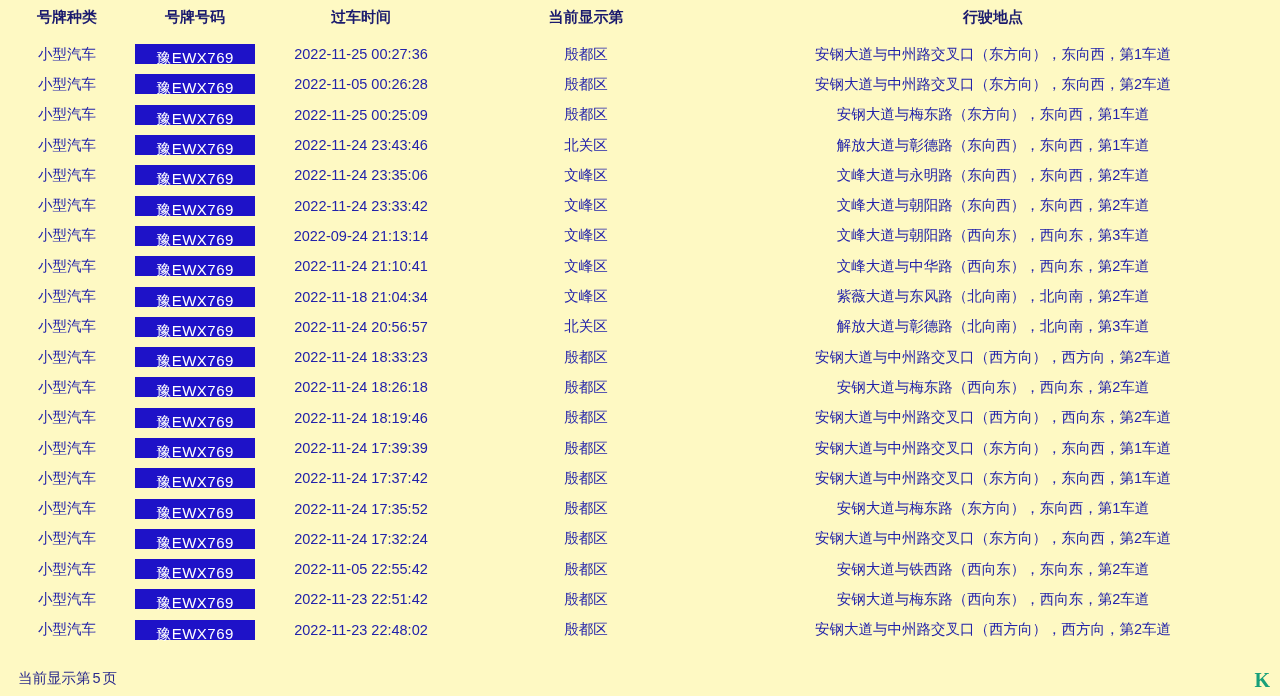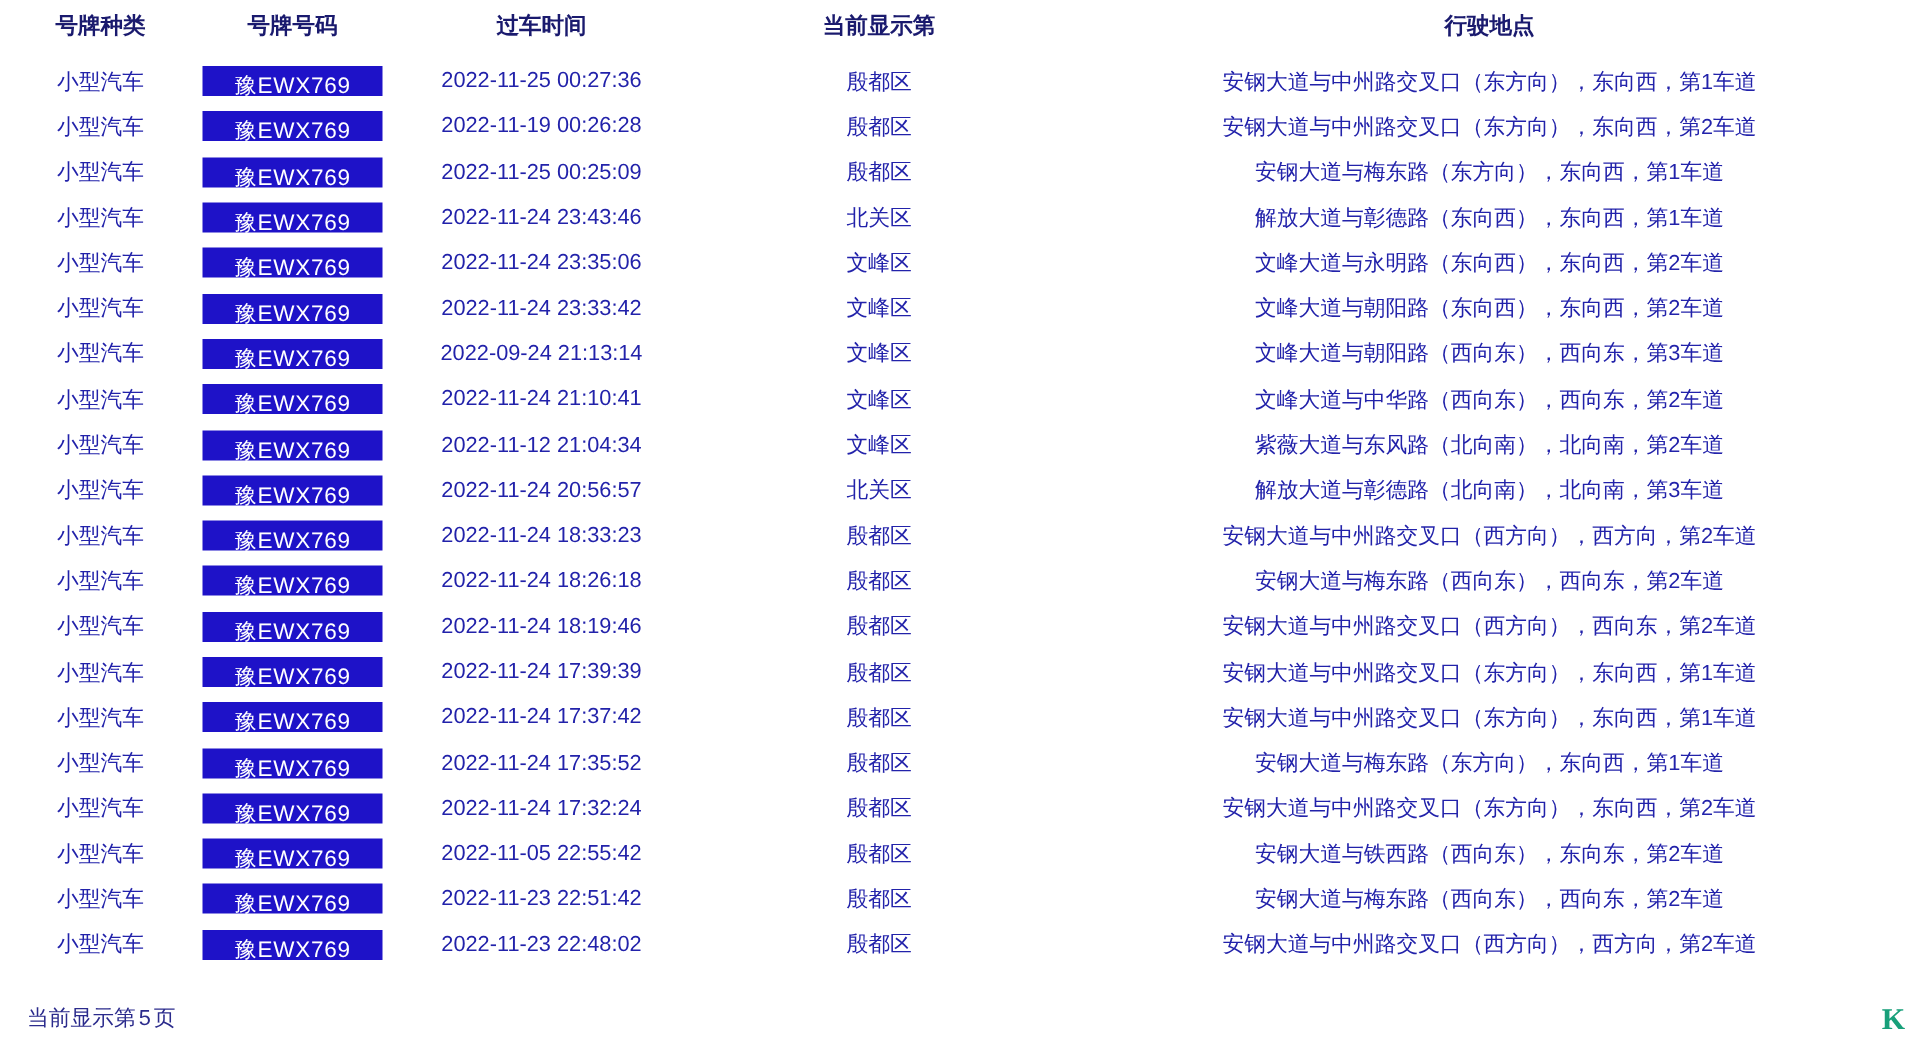--- a/index.html
+++ b/index.html
@@ -10,21 +10,21 @@
     width: 1280px;
     height: 696px;
     background: #cbb69a;
     font-family: "Liberation Sans", sans-serif;
     overflow: hidden;
   }
   .page {
     position: relative;
     width: 1280px;
     height: 696px;
-    background: #ffffff;
+    background: #fef9c3;
     box-sizing: border-box;
   }
   table.records {
     width: 1280px;
     border-collapse: collapse;
     table-layout: fixed;
   }
   table.records th {
     font-size: 15px;
     font-weight: bold;
@@ -118,21 +118,21 @@
           </td>
         <td class="cell-time">2022-11-25 00:27:36</td>
         <td class="cell-area">殷都区</td>
         <td class="cell-place">安钢大道与中州路交叉口（东方向），东向西，第1车道</td>
       </tr>
       <tr>
         <td class="cell-type">小型汽车</td>
         <td class="cell-plate">
             <span class="plate-badge">豫EWX769</span>
           </td>
-        <td class="cell-time">2022-11-19 00:26:28</td>
+        <td class="cell-time">2022-11-05 00:26:28</td>
         <td class="cell-area">殷都区</td>
         <td class="cell-place">安钢大道与中州路交叉口（东方向），东向西，第2车道</td>
       </tr>
       <tr>
         <td class="cell-type">小型汽车</td>
         <td class="cell-plate">
             <span class="plate-badge">豫EWX769</span>
           </td>
         <td class="cell-time">2022-11-25 00:25:09</td>
         <td class="cell-area">殷都区</td>
@@ -181,21 +181,21 @@
           </td>
         <td class="cell-time">2022-11-24 21:10:41</td>
         <td class="cell-area">文峰区</td>
         <td class="cell-place">文峰大道与中华路（西向东），西向东，第2车道</td>
       </tr>
       <tr>
         <td class="cell-type">小型汽车</td>
         <td class="cell-plate">
             <span class="plate-badge">豫EWX769</span>
           </td>
-        <td class="cell-time">2022-11-12 21:04:34</td>
+        <td class="cell-time">2022-11-18 21:04:34</td>
         <td class="cell-area">文峰区</td>
         <td class="cell-place">紫薇大道与东风路（北向南），北向南，第2车道</td>
       </tr>
       <tr>
         <td class="cell-type">小型汽车</td>
         <td class="cell-plate">
             <span class="plate-badge">豫EWX769</span>
           </td>
         <td class="cell-time">2022-11-24 20:56:57</td>
         <td class="cell-area">北关区</td>

